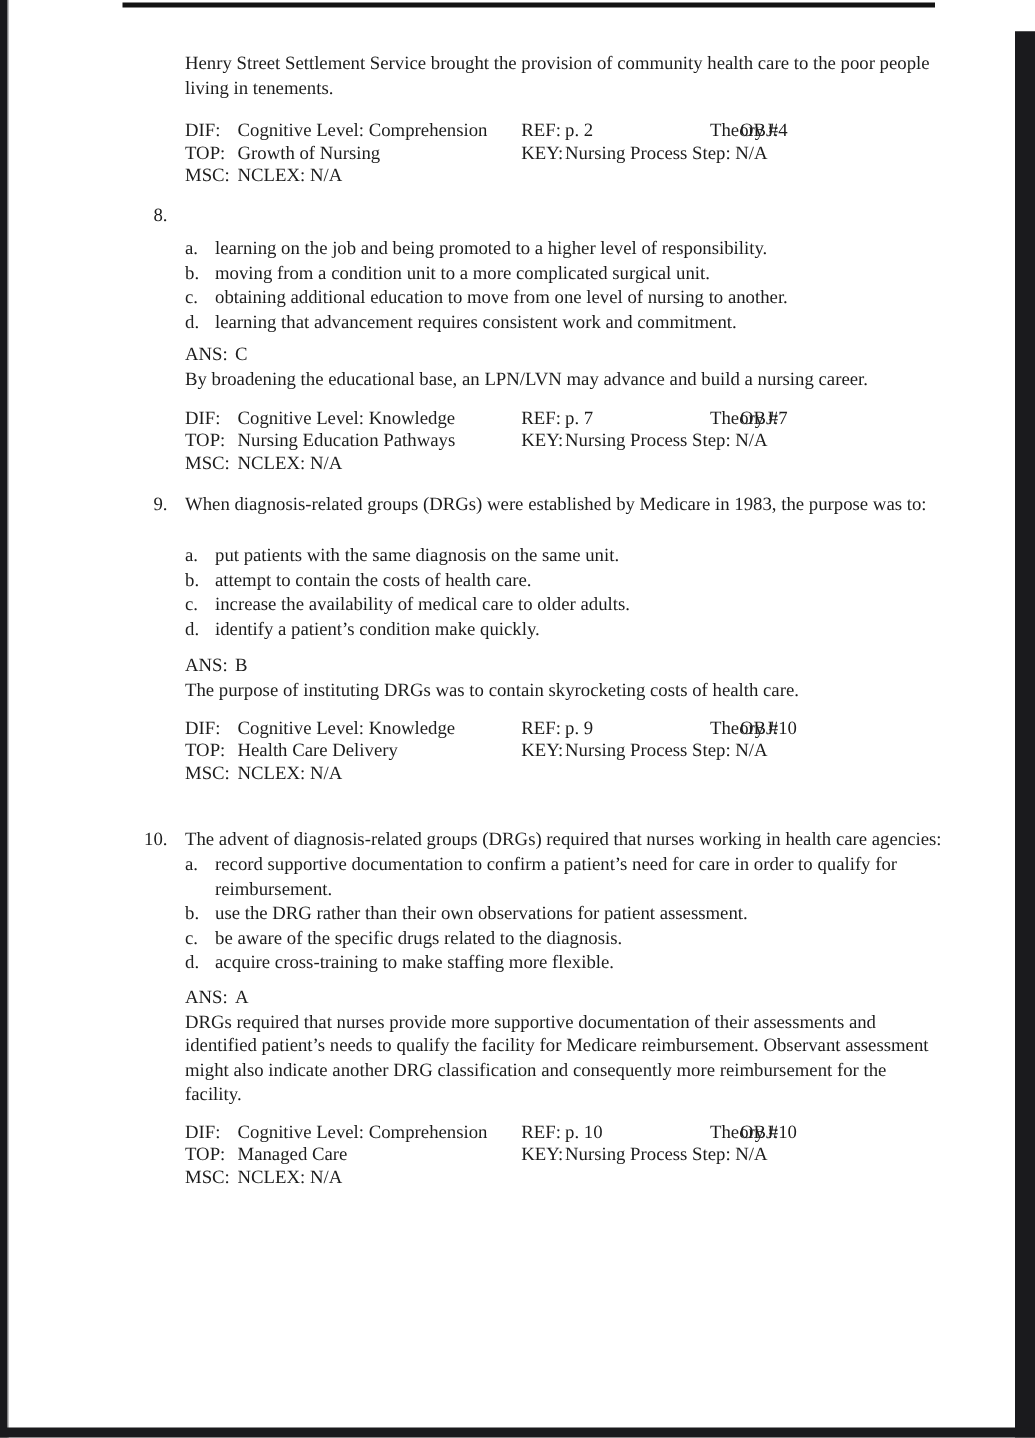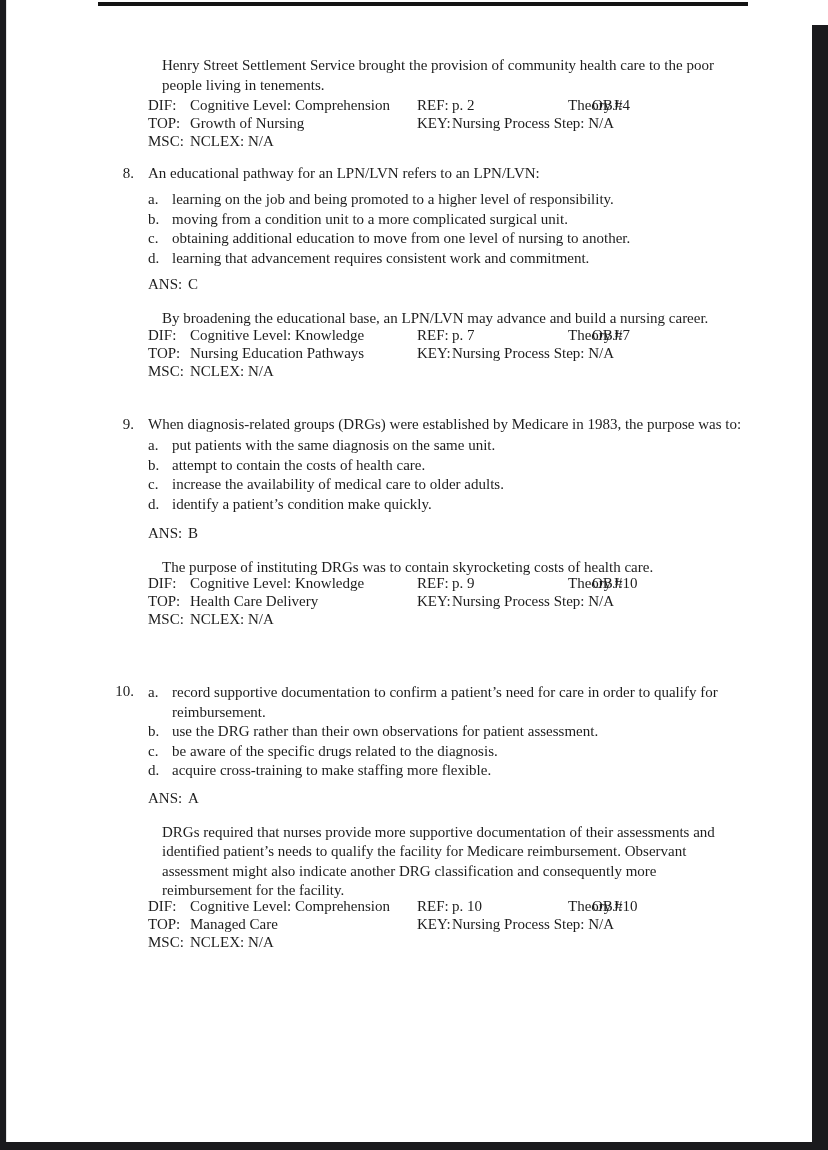--- a/index.html
+++ b/index.html
@@ -9,21 +9,21 @@
     font-family:"Liberation Serif","DejaVu Serif",serif;
     color:#1d1d1d;
   }
   .edge{position:absolute;background:#1a1a1d;}
   .edge-left{left:0;top:0;width:6px;height:1150px;border-right:1px solid #e3e3e3;}
   .edge-right{left:812px;top:25px;width:16px;height:1125px;}
   .edge-bottom{left:0;top:1142px;width:828px;height:8px;}
   .header-rule{position:absolute;left:98px;top:2px;width:650px;height:4px;background:#131313;}
 
   .sec{position:absolute;left:148px;width:608px;font-size:15px;line-height:19.5px;}
-  .para{margin:14px;}
+  .para{margin:0;}
 
   
   .qstem{position:relative;}
   .qnum{position:absolute;left:-34px;width:20px;text-align:right;}
 
   
   .opt{display:flex;}
   .opt-letter{flex:none;width:24px;}
   .opt-text{flex:1;}
 
@@ -69,21 +69,20 @@
       <span class="v1">Nursing Process Step: N/A</span>
     </div>
     <div class="mrow">
       <span class="l0">MSC:</span>
       <span class="v0">NCLEX: N/A</span>
     </div>
   </div>
 
   <div class="sec qstem" style="top:164px">
     <span class="qnum">8.</span>
-    <span>An educational pathway for an LPN/LVN refers to an LPN/LVN:</span>
   </div>
   <div class="sec" style="top:190px">
     <div class="opt">
       <span class="opt-letter">a.</span>
       <span class="opt-text">learning on the job and being promoted to a higher level of responsibility.</span>
     </div>
     <div class="opt">
       <span class="opt-letter">b.</span>
       <span class="opt-text">moving from a condition unit to a more complicated surgical unit.</span>
     </div>
@@ -169,20 +168,21 @@
       <span class="v1">Nursing Process Step: N/A</span>
     </div>
     <div class="mrow">
       <span class="l0">MSC:</span>
       <span class="v0">NCLEX: N/A</span>
     </div>
   </div>
 
   <div class="sec qstem" style="top:643px">
     <span class="qnum">10.</span>
+    <span>The advent of diagnosis-related groups (DRGs) required that nurses working in health care agencies:</span>
   </div>
   <div class="sec" style="top:683px">
     <div class="opt">
       <span class="opt-letter">a.</span>
       <span class="opt-text">record supportive documentation to confirm a patient’s need for care in order to qualify for reimbursement.</span>
     </div>
     <div class="opt">
       <span class="opt-letter">b.</span>
       <span class="opt-text">use the DRG rather than their own observations for patient assessment.</span>
     </div>

